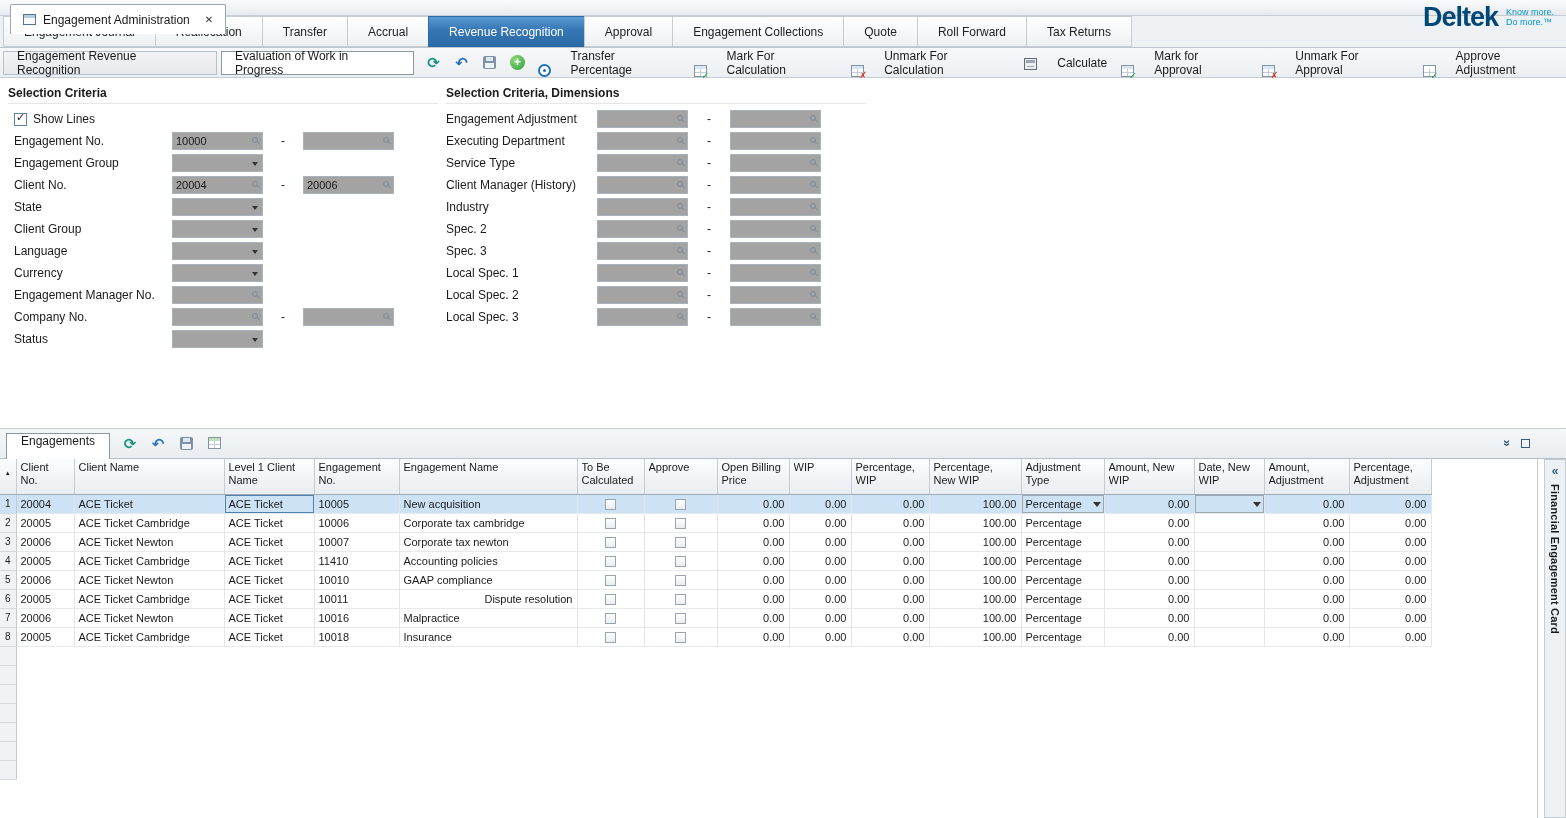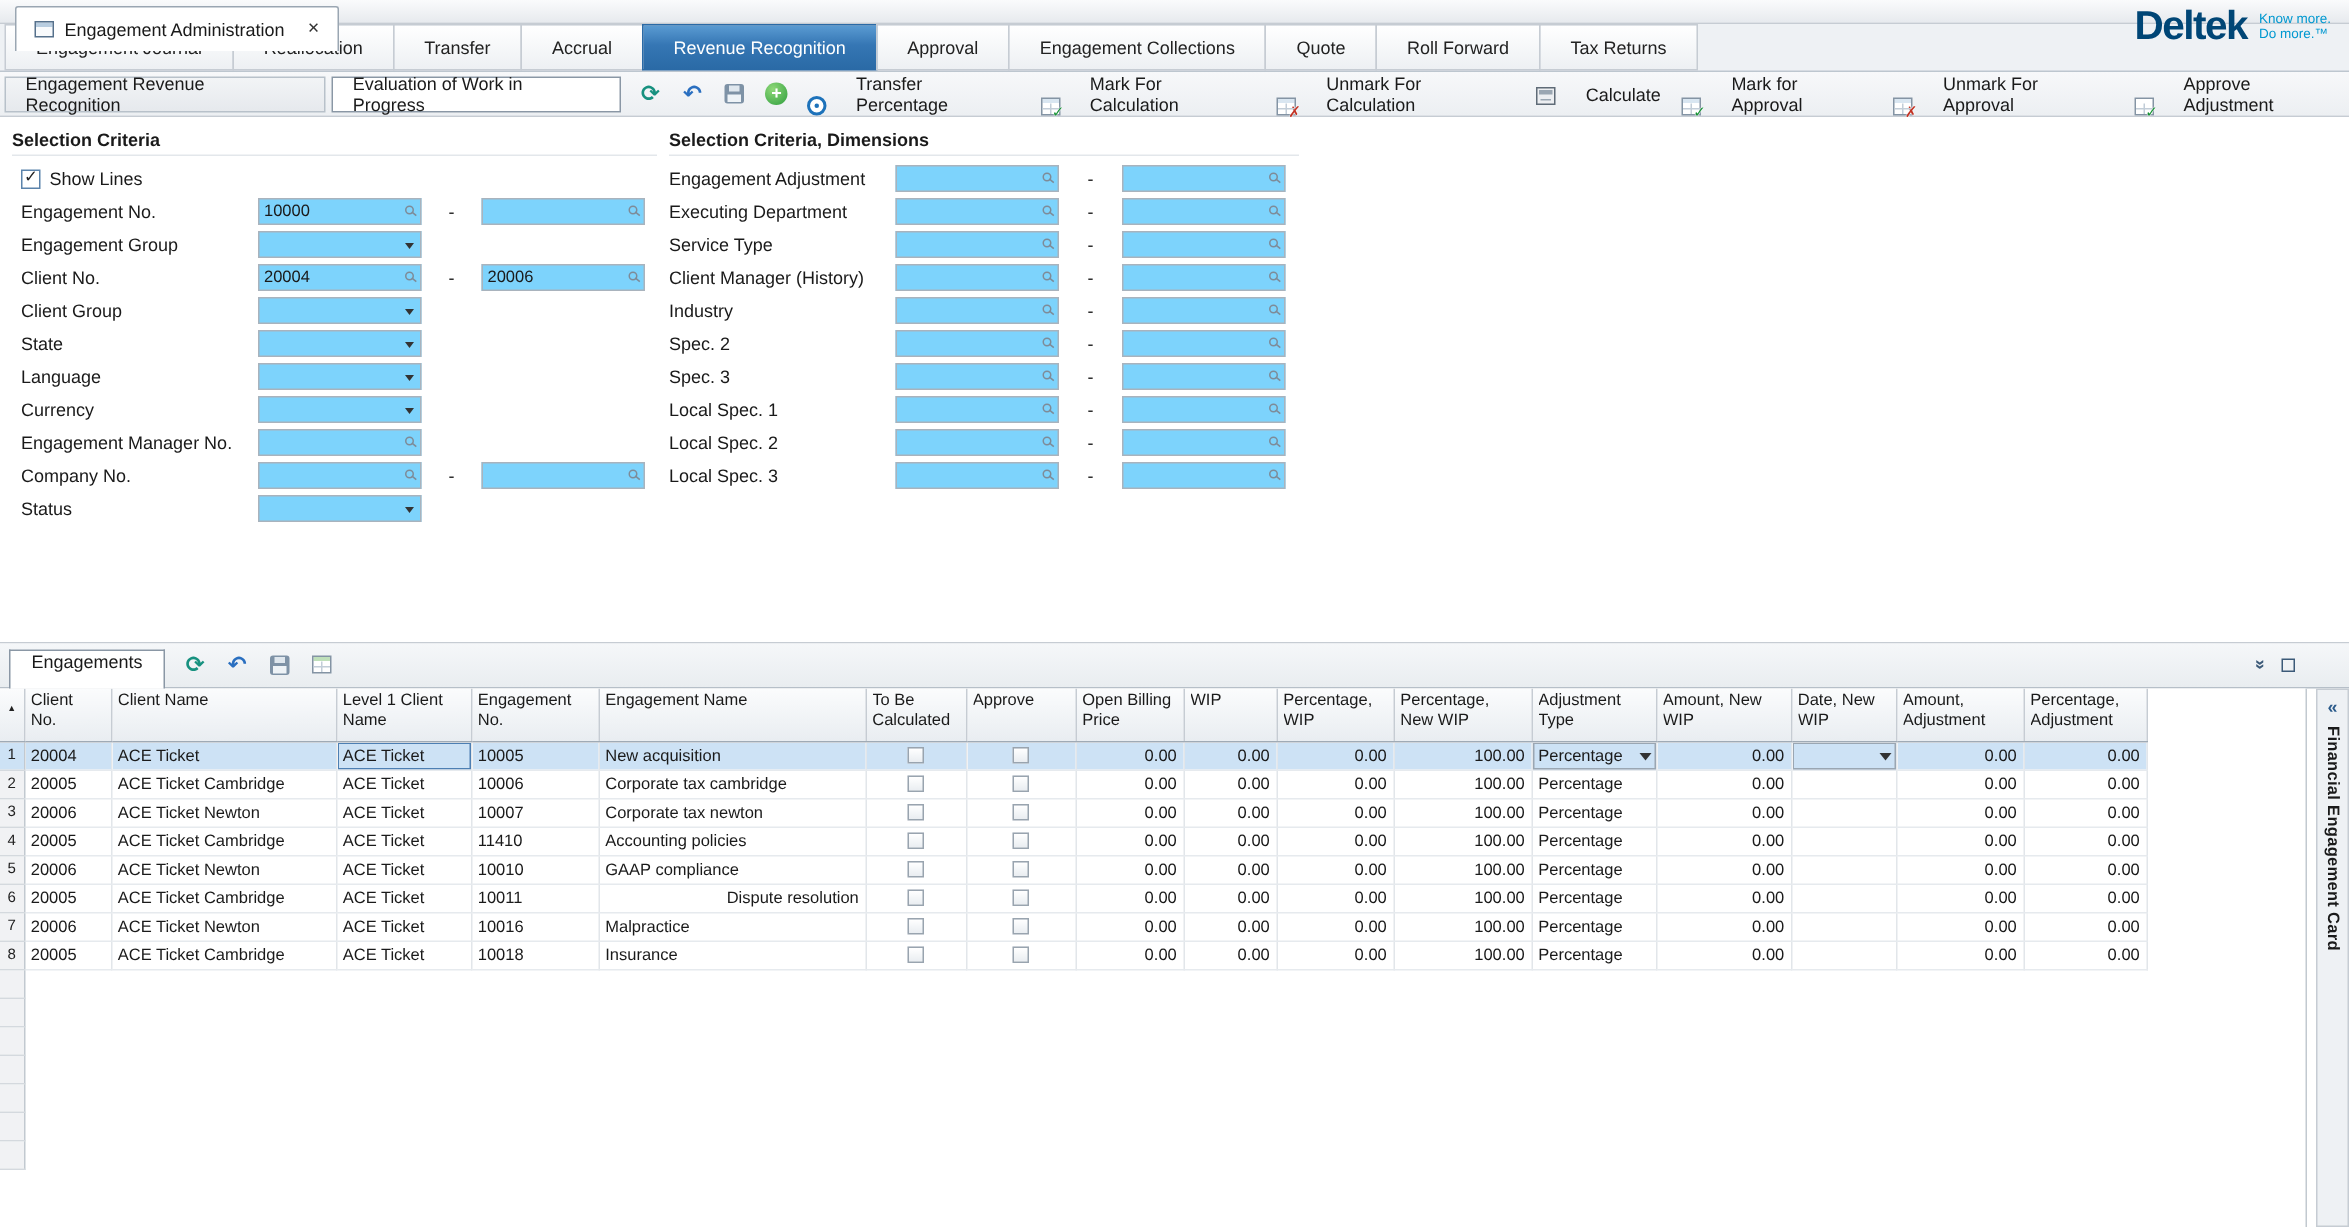--- a/index.html
+++ b/index.html
@@ -61,21 +61,21 @@
   .col-right{position:absolute;left:446px;top:6px;width:420px}
   .sec-title{font-weight:bold;font-size:12px;padding:2px 0 3px 0;border-bottom:1px solid #e3e7eb;margin-bottom:4px}
   .crow{display:flex;align-items:center;height:22px;padding-left:6px}
   .crow.dim{padding-left:0}
   .clabel{width:158px;font-size:12px}
   .dlabel{width:151px}
   .showlines{gap:6px}
   .cbc{display:inline-block;width:13px;height:13px;border:1px solid #5b83ab;background:#fff;position:relative}
   .cbc .tick{position:absolute;left:1px;top:-3px;font-size:11px;font-weight:bold;color:#222}
   .cblab{font-size:12px}
-  .ctrl{position:relative;display:inline-block;width:109px;height:18px;border:1px solid #a9b3bd;background:#7dd3fc;flex:0 0 auto}
+  .ctrl{position:relative;display:inline-block;width:91px;height:18px;border:1px solid #a9b3bd;background:#a3a3a3;flex:0 0 auto}
   .ctrl .val{position:absolute;left:3px;top:2px;font-size:11px}
   .mag{position:absolute;right:4px;top:4px;width:6px;height:6px;border:1px solid #7e8b98;border-radius:50%}
   .mag::after{content:"";position:absolute;width:4px;height:1px;background:#7e8b98;right:-3px;bottom:-1px;transform:rotate(40deg)}
   .ddarr{position:absolute;right:4px;top:7px;border-left:3.5px solid transparent;border-right:3.5px solid transparent;border-top:4px solid #333;width:0;height:0}
   .dash{width:40px;text-align:center}
   .ddash{width:42px}
 
   
   .gridpanel{position:absolute;left:0;right:0;top:428px;bottom:0;border-top:1px solid #c6ccd3;background:#fff}
   .gridtabs{position:relative;height:30px;background:linear-gradient(#f5f7f9,#e9edf0);border-bottom:1px solid #b6bfc8;display:flex;align-items:flex-end;gap:10px;padding:0 0 0 6px}
@@ -234,28 +234,28 @@
               <span class="val">20004</span>
               <span class="mag"></span>
             </span>
             <span class="dash">-</span>
             <span class="ctrl lk">
               <span class="val">20006</span>
               <span class="mag"></span>
             </span>
           </div>
           <div class="crow">
+            <span class="clabel">State</span>
+            <span class="ctrl dd">
+              <span class="val"></span>
+              <span class="ddarr"></span>
+            </span>
+          </div>
+          <div class="crow">
             <span class="clabel">Client Group</span>
-            <span class="ctrl dd">
-              <span class="val"></span>
-              <span class="ddarr"></span>
-            </span>
-          </div>
-          <div class="crow">
-            <span class="clabel">State</span>
             <span class="ctrl dd">
               <span class="val"></span>
               <span class="ddarr"></span>
             </span>
           </div>
           <div class="crow">
             <span class="clabel">Language</span>
             <span class="ctrl dd">
               <span class="val"></span>
               <span class="ddarr"></span>

